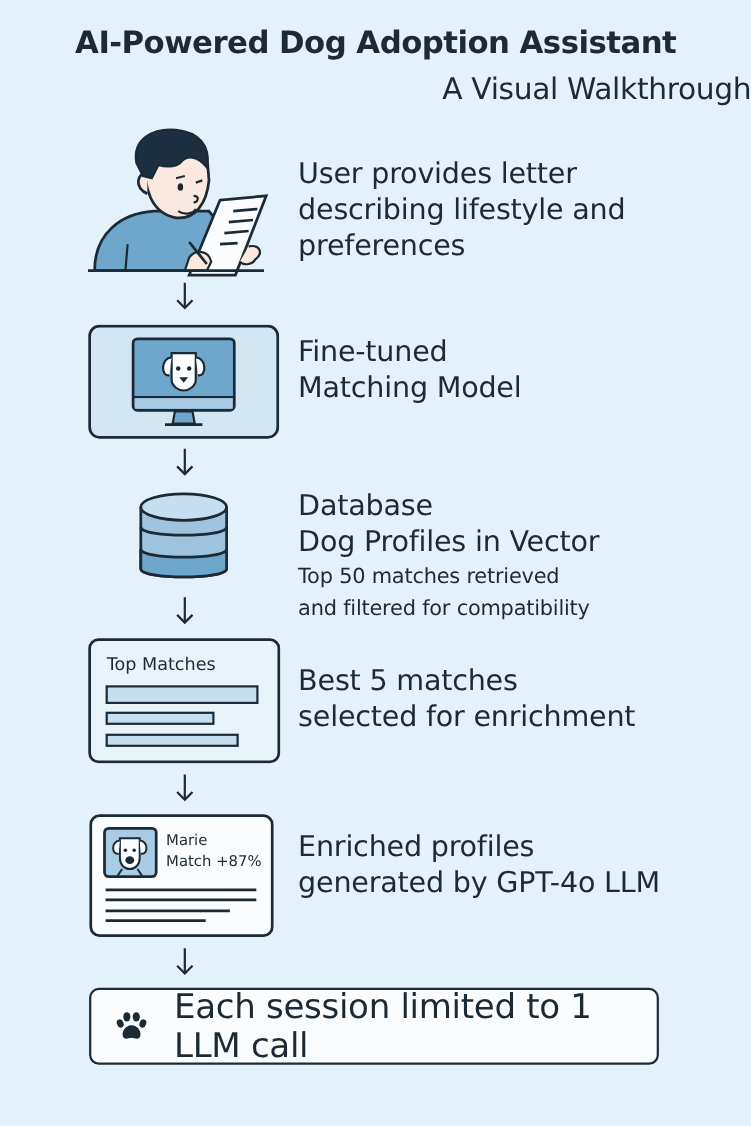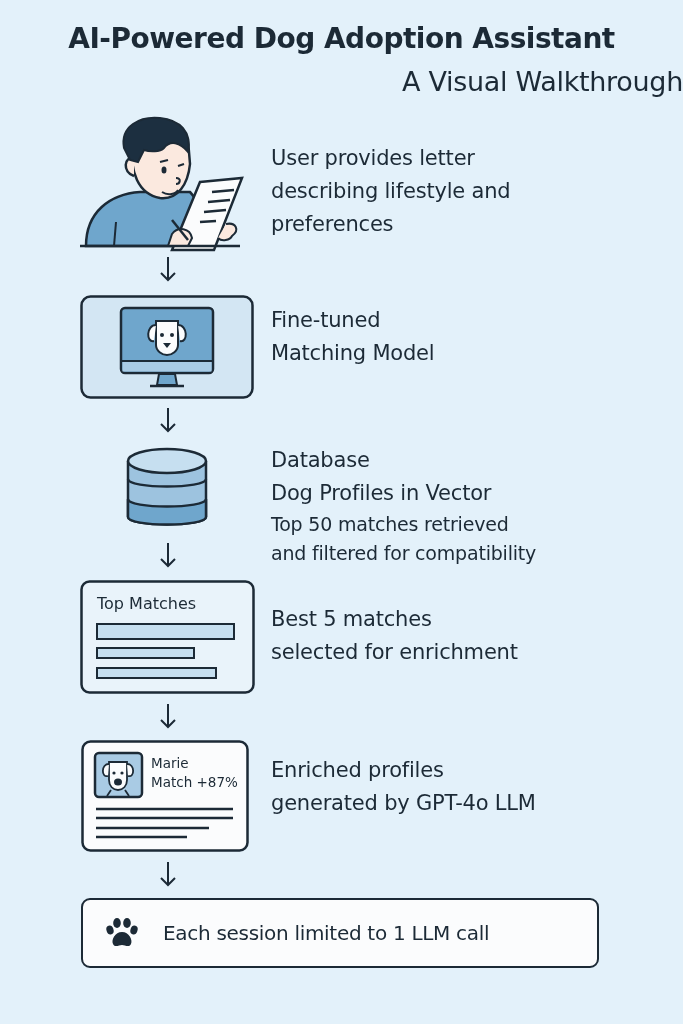--- a/index.html
+++ b/index.html
@@ -13,35 +13,35 @@
     position: absolute; left: 0; width: 683px; top: 22px; text-align: center;
     font-size: 28px; font-weight: bold; letter-spacing: -0.5px; color: #1c2a36;
   }
   .subtitle {
     position: absolute; left: 0; width: 683px; top: 66px; text-align: right;
     font-size: 27px; color: #1c2a36; letter-spacing: -0.3px;
   }
   .icon { position: absolute; }
   .arrow { position: absolute; width: 20px; height: 28px; }
   .step-text {
-    position: absolute; left: 271px; font-size: 21px; line-height: 33px;
+    position: absolute; left: 271px; font-size: 26px; line-height: 33px;
     color: #1c2a36; letter-spacing: -0.2px;
   }
   .step-sub {
     position: absolute; left: 271px; font-size: 19px; line-height: 29px; color: #1c2a36;
     letter-spacing: -0.2px;
   }
   .card-title { font-size: 16px; fill: #1c2a36; font-family: "DejaVu Sans", sans-serif; }
   .card-line { font-size: 13.5px; fill: #1c2a36; font-family: "DejaVu Sans", sans-serif; }
   .footer-box {
     position: absolute; left: 81px; top: 898px; width: 518px; height: 70px;
     border: 2.5px solid #1c2a36; border-radius: 9px; background: #fbfcfd;
     box-sizing: border-box; display: flex; align-items: center;
   }
-  .footer-text { font-size: 20px; color: #1c2a36; margin-left: 24px; letter-spacing: -0.3px; }
+  .footer-text { font-size: 31px; color: #1c2a36; margin-left: 24px; letter-spacing: -0.3px; }
   .paw { margin-left: 22px; width: 34px; height: 32px; }
 </style>
 </head>
 <body>
 
 <div class="title">AI-Powered Dog Adoption Assistant</div>
 <div class="subtitle">A Visual Walkthrough</div>
 
 <svg class="icon" style="left:80px;top:112px" width="170" height="140" viewBox="0 0 170 140">
 

